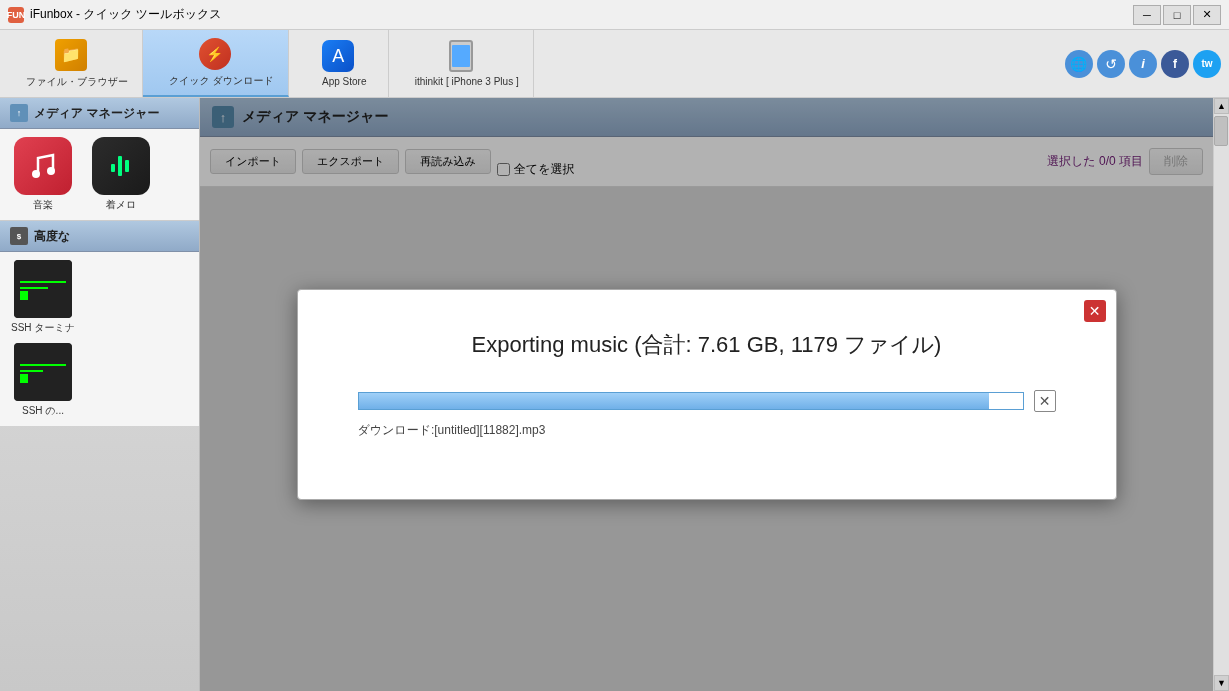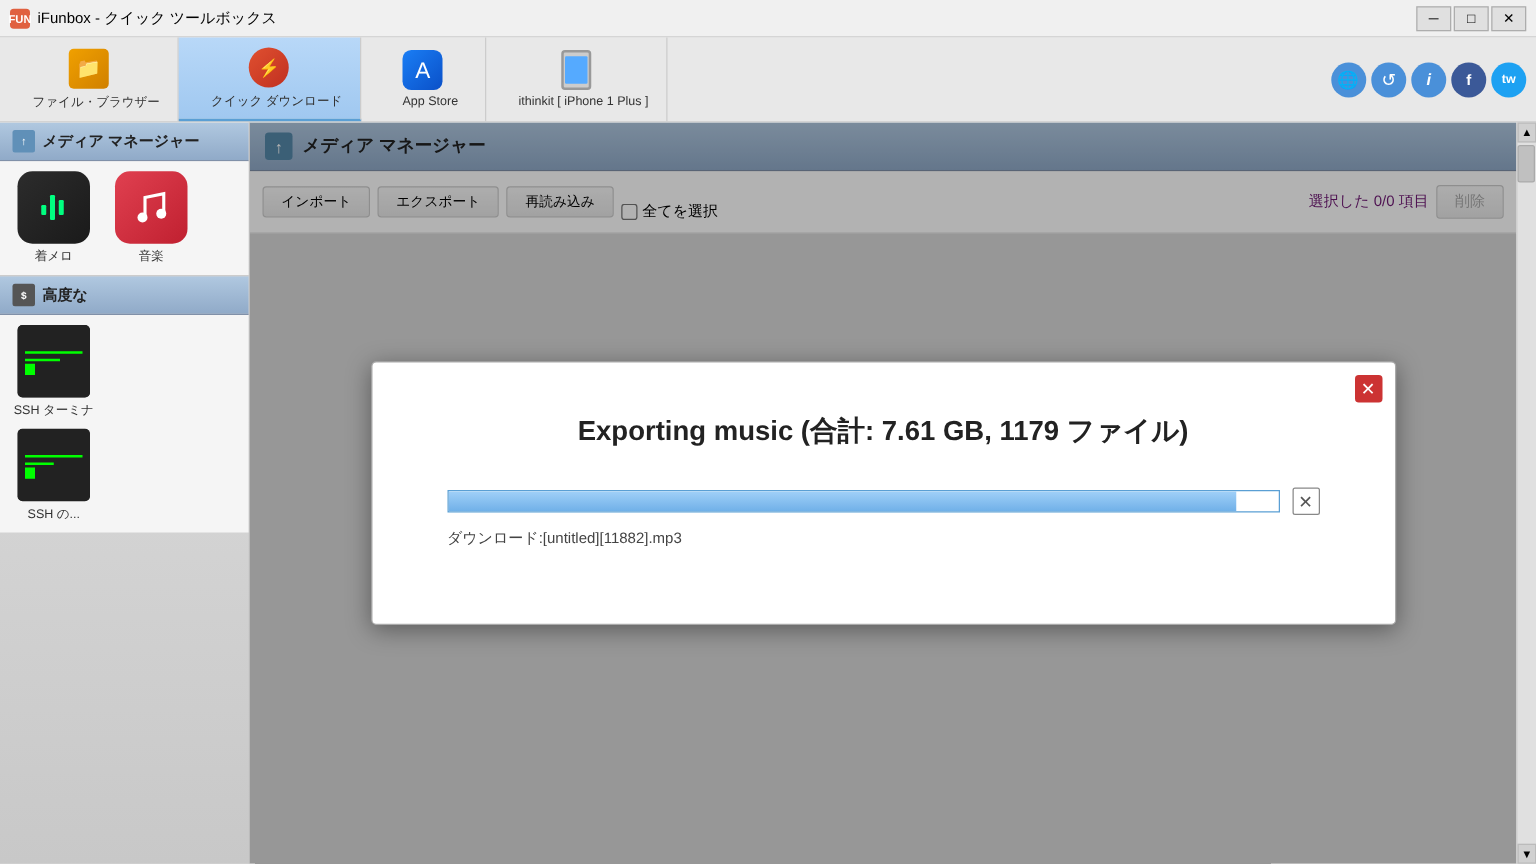--- a/index.html
+++ b/index.html
@@ -398,21 +398,21 @@
       border: none;
       border-radius: 3px;
       color: white;
       font-size: 14px;
       cursor: pointer;
       display: flex; align-items: center; justify-content: center;
     }
 
     .modal-title {
       font-size: 22px;
-      font-weight: bold;
+      font-weight: normal;
       text-align: center;
       color: #222;
       margin-bottom: 30px;
     }
 
     .progress-row {
       display: flex;
       align-items: center;
       gap: 10px;
       margin-bottom: 10px;
@@ -510,59 +510,59 @@
       <div class="appstore-icon">A</div>
     </div>
     <span class="toolbar-btn-label">App Store</span>
   </div>
   <div class="toolbar-btn">
     <div class="toolbar-btn-icon">
       <div class="iphone-icon">
           <div class="iphone-icon-inner"></div>
         </div>
     </div>
-    <span class="toolbar-btn-label">ithinkit [ iPhone 1 Plus ]</span>
+    <span class="toolbar-btn-label">ithinkit [ iPhone 3 Plus ]</span>
   </div>
   <div class="toolbar-right">
     <div class="info-icon globe">🌐</div>
     <div class="info-icon refresh">↺</div>
     <div class="info-icon info-btn">i</div>
     <div class="info-icon fb">f</div>
     <div class="info-icon tw">tw</div>
   </div>
 </div>
 
 <div class="main-area">
 
   <div class="sidebar">
 
     <div class="sidebar-section-header">
       <div class="section-icon">↑</div>
       <span>メディア マネージャー</span>
     </div>
     <div class="sidebar-grid">
+      <div class="sidebar-item">
+        <div class="sidebar-item-icon icon-music">
+          <svg width="40" height="40" viewBox="0 0 40 40" fill="none">
+            <path d="M15 28 L15 12 L30 9 L30 25" stroke="white" stroke-width="2.5" fill="none"></path>
+            <circle cx="13" cy="28" r="4" fill="white"></circle>
+            <circle cx="28" cy="25" r="4" fill="white"></circle>
+          </svg>
+        </div>
+        <span class="sidebar-item-label">音楽</span>
+      </div>
       <div class="sidebar-item">
         <div class="sidebar-item-icon icon-ringtone">
           <svg width="40" height="40" viewBox="0 0 40 40" fill="none">
             <rect x="10" y="18" width="4" height="8" rx="1" fill="#00ff80"></rect>
             <rect x="17" y="10" width="4" height="20" rx="1" fill="#00ff80"></rect>
             <rect x="24" y="14" width="4" height="12" rx="1" fill="#00ff80"></rect>
           </svg>
         </div>
         <span class="sidebar-item-label">着メロ</span>
-      </div>
-      <div class="sidebar-item">
-        <div class="sidebar-item-icon icon-music">
-          <svg width="40" height="40" viewBox="0 0 40 40" fill="none">
-            <path d="M15 28 L15 12 L30 9 L30 25" stroke="white" stroke-width="2.5" fill="none"></path>
-            <circle cx="13" cy="28" r="4" fill="white"></circle>
-            <circle cx="28" cy="25" r="4" fill="white"></circle>
-          </svg>
-        </div>
-        <span class="sidebar-item-label">音楽</span>
       </div>
     </div>
 
     <div class="sidebar-section-header2">
       <div class="section-icon2">$</div>
       <span>高度な</span>
     </div>
     <div class="sidebar-grid2">
       <div class="sidebar-item">
         <div class="sidebar-item-icon" style="background:#222; border-radius:4px;">

